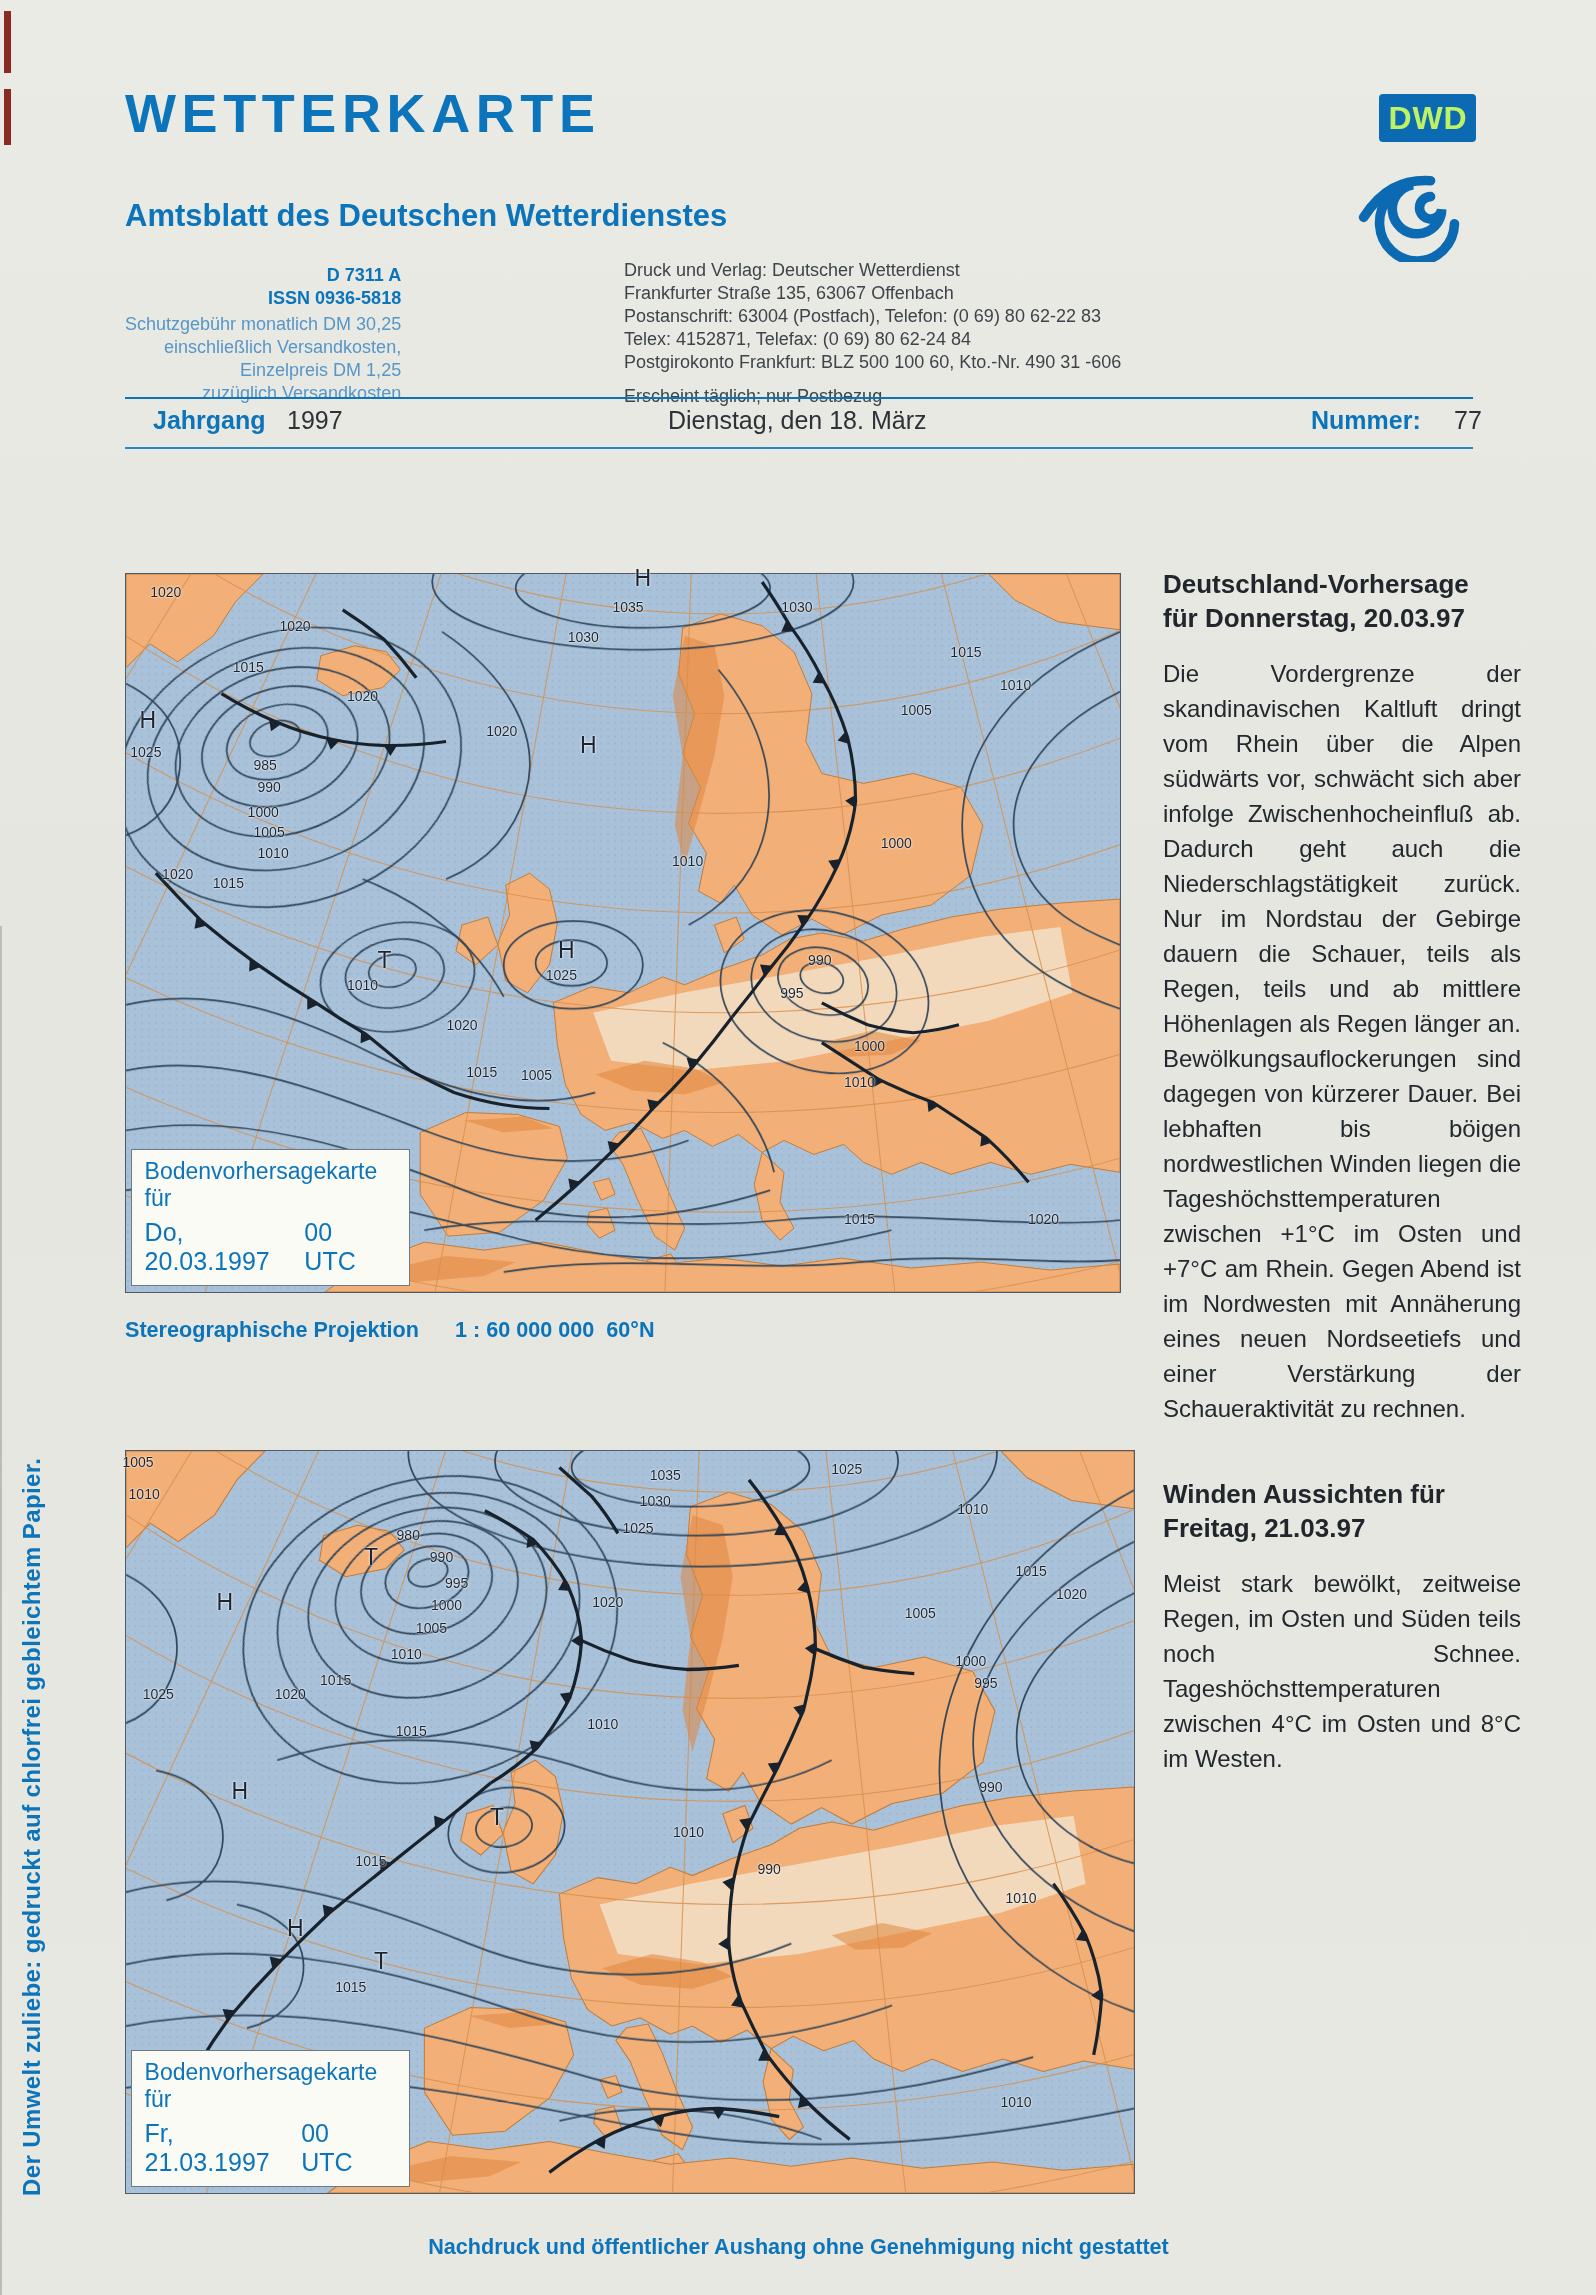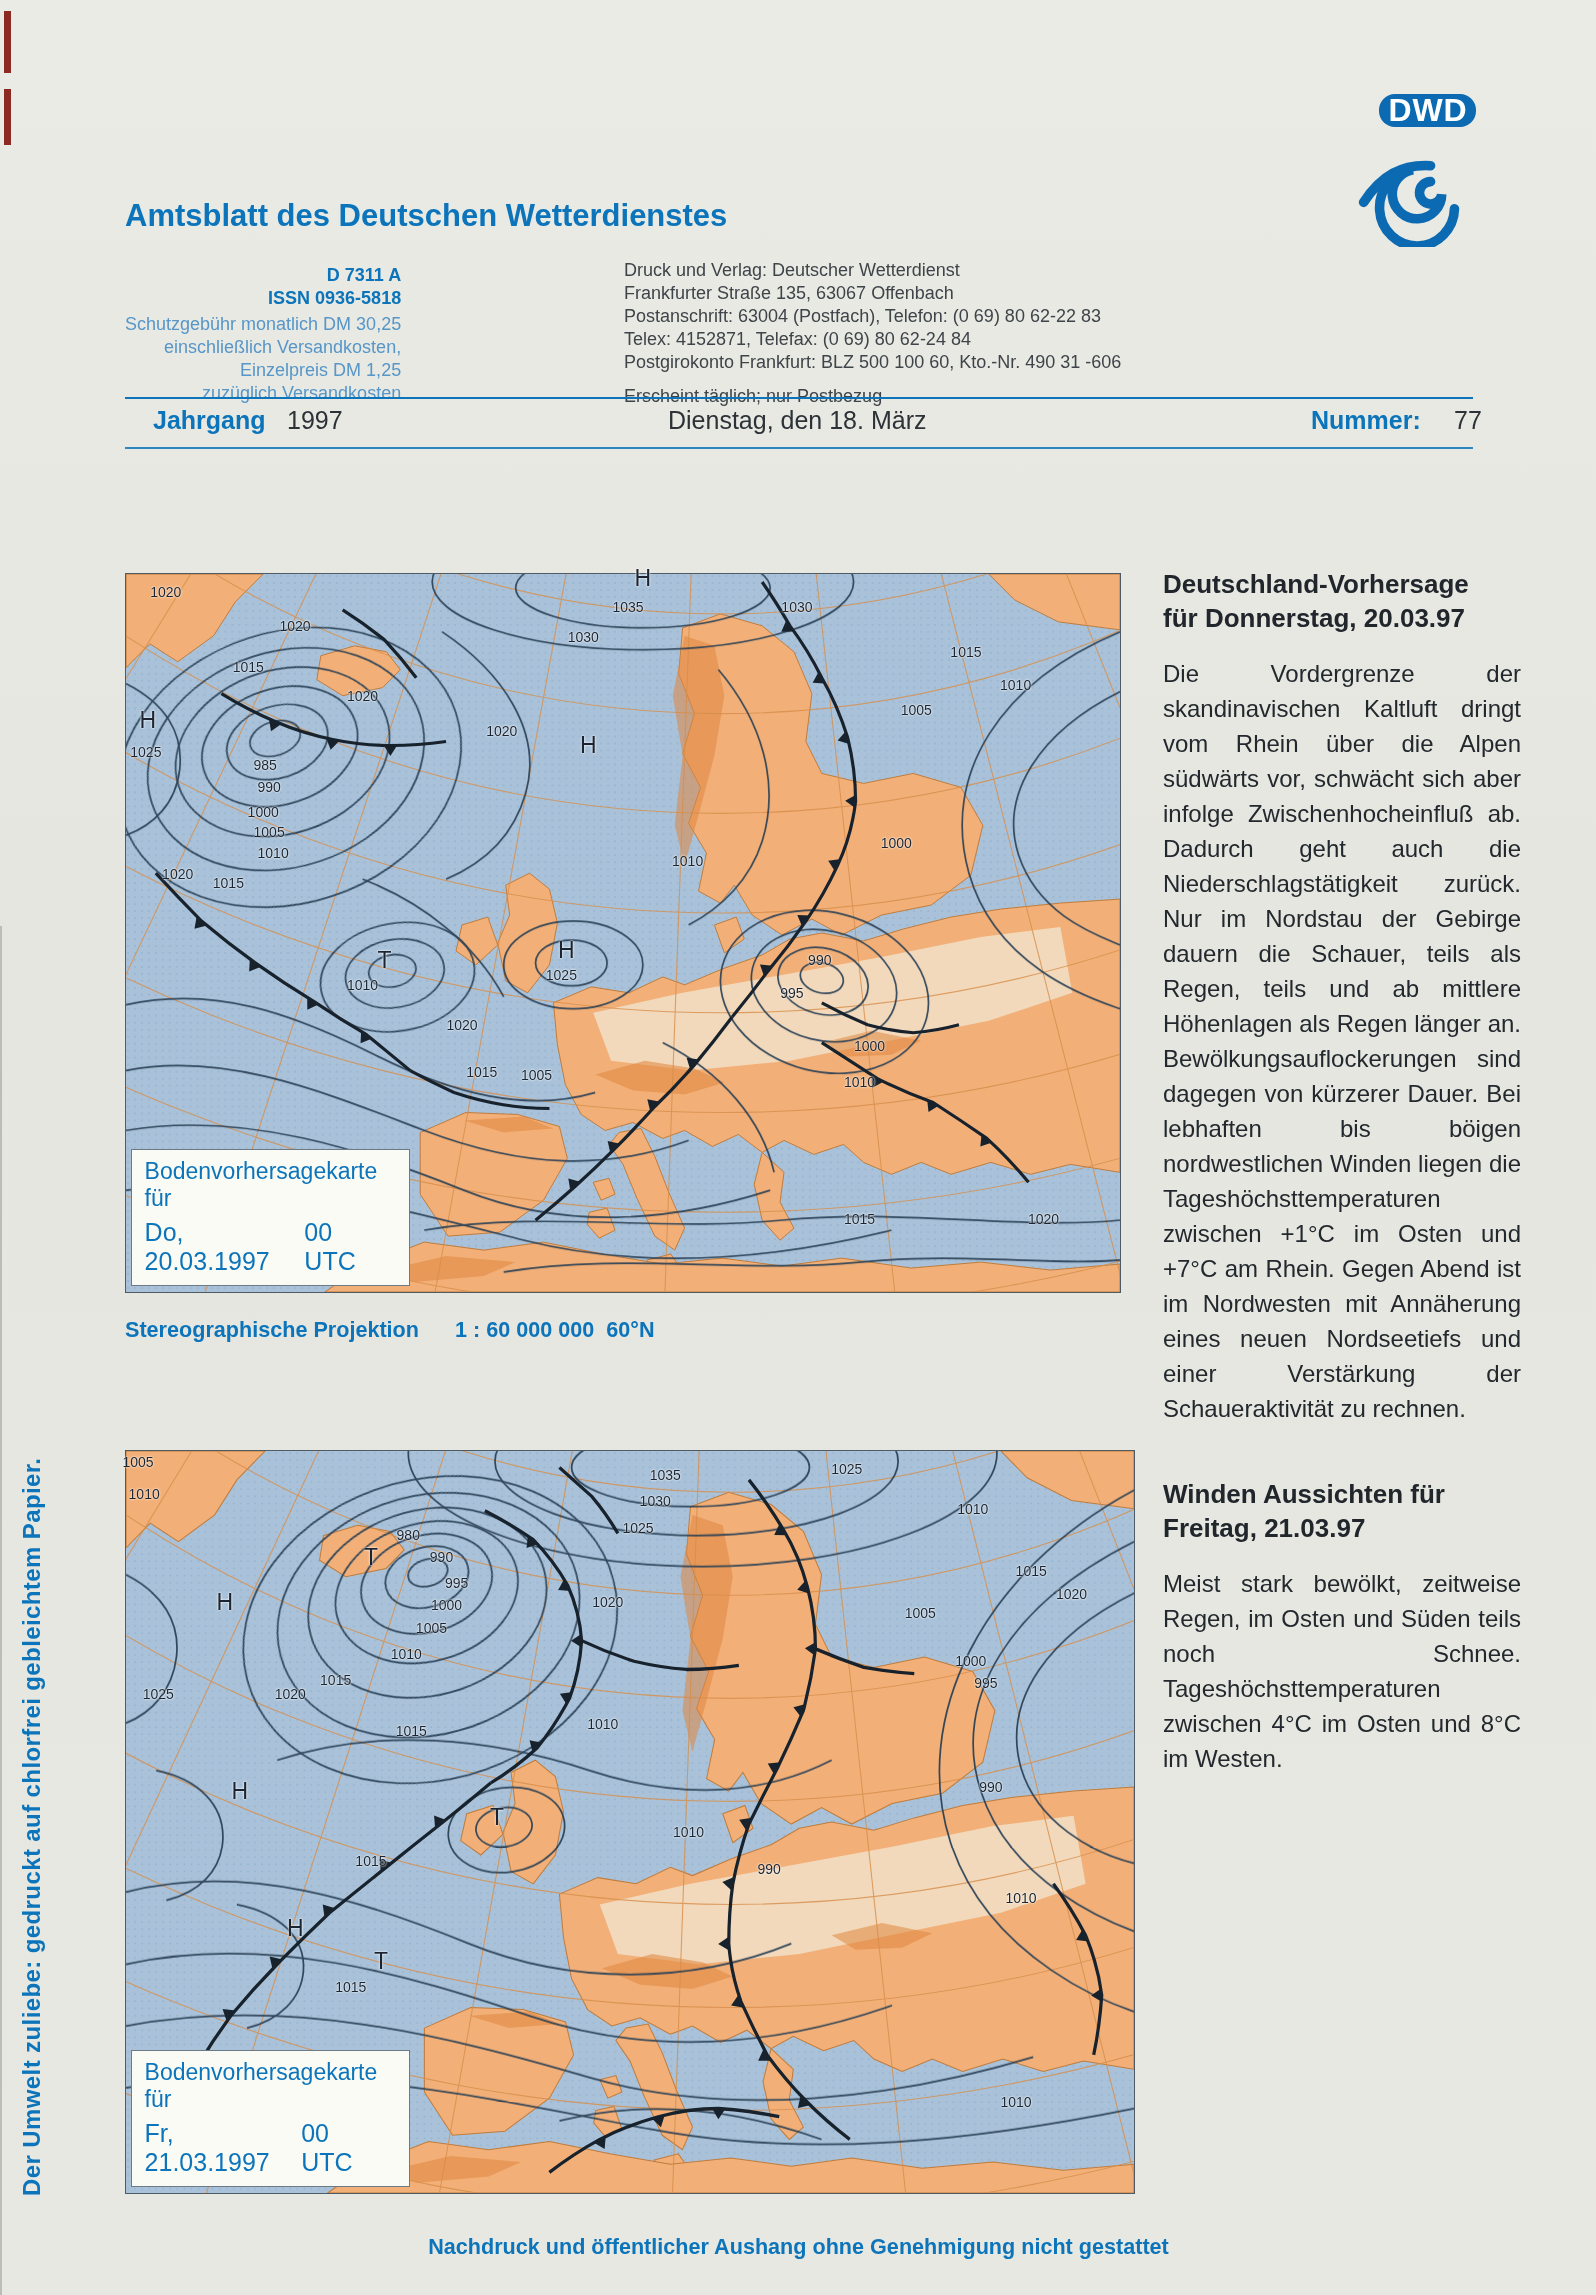--- a/index.html
+++ b/index.html
@@ -25,21 +25,21 @@
   .h-sub{position:absolute;left:125px;top:198px;font-size:31px;font-weight:bold;color:#0b74ba;margin:0;}
   .pub-left{position:absolute;left:125px;top:264px;font-size:18px;line-height:23px;text-align:right;}
   .pub-left .code{color:#0b74ba;font-weight:bold;}
   .pub-left #left-lines{color:#5796c8;margin-top:3.2px;}
   .pub-center{position:absolute;left:624px;top:259px;font-size:18px;line-height:23px;color:#3e4449;}
   .pub-note{margin-top:11.2px;}
 
   
   .logo{position:absolute;left:1357px;top:94px;width:136px;height:168px;}
   .logo-box{
-    width:97px;height:33px;margin-left:22.4px;background:#0b6ab1;color:#ffffff;border-radius:16px;
+    width:97px;height:48px;margin-left:22.4px;background:#0b6ab1;color:#bef264;border-radius:4px;
     display:flex;align-items:center;justify-content:center;font-size:32px;font-weight:bold;letter-spacing:0.8px;
   }
   .logo-swirl{display:block;margin-top:1.6px;margin-left:0;}
 
   
   .rule{position:absolute;left:125px;width:1348px;background:#0b74ba;}
   .rule1{top:397px;height:2.4px;}
   .rule2{top:447px;height:1.6px;opacity:.85;}
   .issue-row{position:absolute;left:125px;top:406px;width:1348px;height:35px;font-size:25px;margin-left:28px;}
   .issue-row span{position:absolute;top:0;}
@@ -81,20 +81,21 @@
 <body>
 
 <div id="page">
 
   <div class="edge-mark em1"></div>
   <div class="edge-mark em2"></div>
   <div class="edge-line"></div>
 
   <div class="side-note">Der Umwelt zuliebe: gedruckt auf chlorfrei gebleichtem Papier.</div>
 
+  <h1 class="h-title">WETTERKARTE</h1>
   <h2 class="h-sub">Amtsblatt des Deutschen Wetterdienstes</h2>
 
   <div class="pub-left">
     <div class="code">D 7311 A</div>
     <div class="code">ISSN 0936-5818</div>
     <div id="left-lines">
         <div>Schutzgebühr monatlich DM 30,25</div>
         <div>einschließlich Versandkosten,</div>
         <div>Einzelpreis DM 1,25</div>
         <div>zuzüglich Versandkosten</div>

